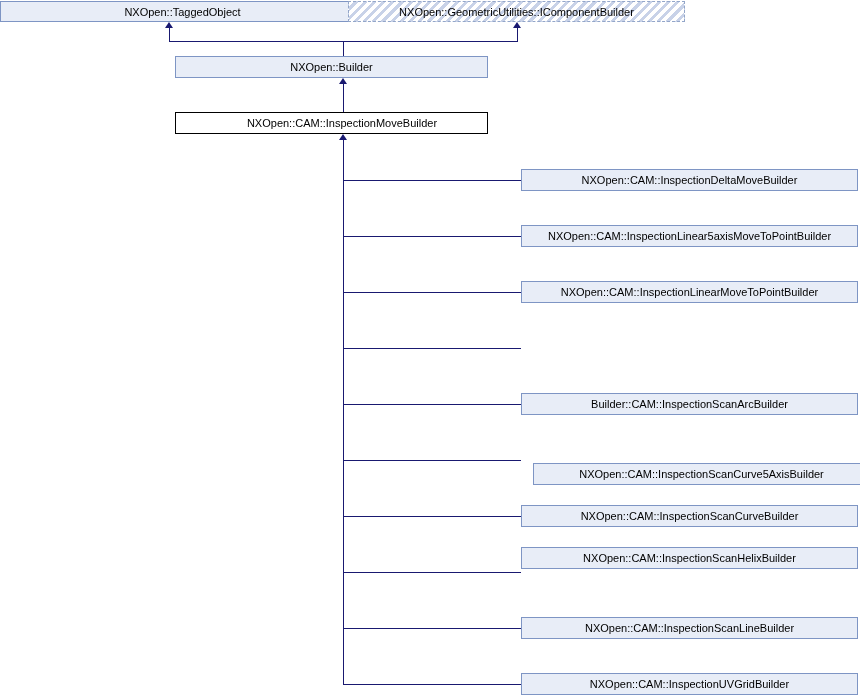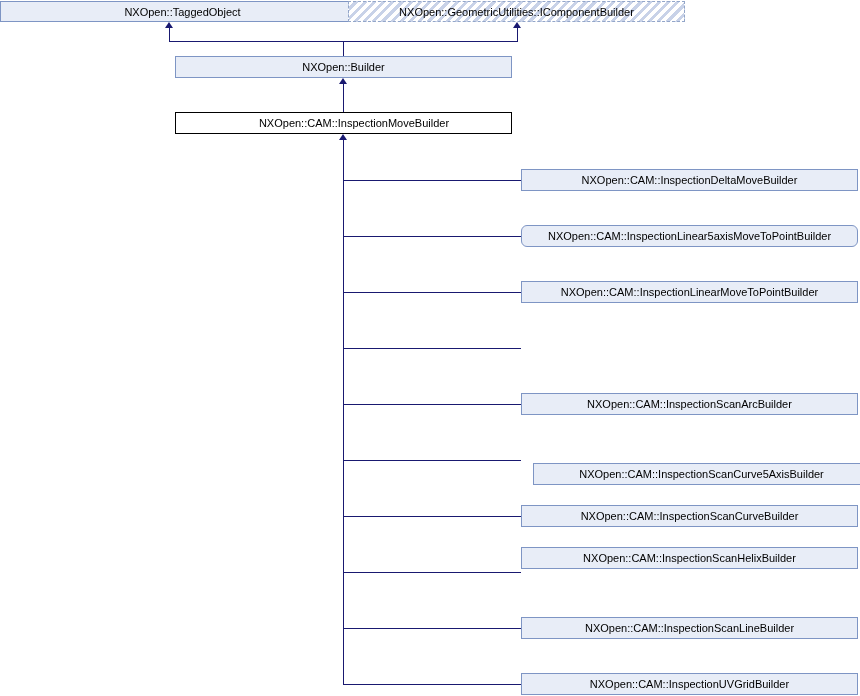--- a/index.html
+++ b/index.html
@@ -43,21 +43,21 @@
     background-image:repeating-linear-gradient(135deg,
       rgba(255,255,255,0) 0px, rgba(255,255,255,0) 3.5px,
       var(--hatch-stripe) 3.5px, var(--hatch-stripe) 6.5px);
     border:1px dashed var(--hatch-border);
   }
   .node.focus{
     background:var(--focus-fill);
     border:1px solid var(--focus-border);
     cursor:default;
   }
-  .mid{left:175px;width:337px;}
+  .mid{left:175px;width:313px;}
   .child{left:521px;width:337px;}
   .edge{position:absolute;background:var(--edge);}
   .v{width:1px;}
   .h{height:1px;}
   .arrow-up{
     position:absolute;width:0;height:0;
     border-left:4px solid transparent;
     border-right:4px solid transparent;
     border-bottom:6px solid var(--edge);
   }
@@ -68,23 +68,23 @@
 <div class="canvas">
 
   <div class="node toprow" style="left:0px;top:1px;width:365px;">NXOpen::TaggedObject</div>
   <div class="node toprow hatched" style="left:348px;top:1px;width:337px;">NXOpen::GeometricUtilities::IComponentBuilder</div>
 
   <div class="node mid" style="top:56px;">NXOpen::Builder</div>
 
   <div class="node mid focus" style="top:112px;padding-left:21px;">NXOpen::CAM::InspectionMoveBuilder</div>
 
   <div class="node child" style="top:169px;">NXOpen::CAM::InspectionDeltaMoveBuilder</div>
-  <div class="node child" style="top:225px;border-radius:6px;">NXOpen::CAM::InspectionLinear5axisMoveToPointBuilder</div>
+  <div class="node child" style="top:225px;">NXOpen::CAM::InspectionLinear5axisMoveToPointBuilder</div>
   <div class="node child" style="top:281px;">NXOpen::CAM::InspectionLinearMoveToPointBuilder</div>
-  <div class="node child" style="top:393px;">NXOpen::CAM::InspectionScanArcBuilder</div>
+  <div class="node child" style="top:393px;">Builder::CAM::InspectionScanArcBuilder</div>
   <div class="node child" style="top:463px;margin-left:12px;">NXOpen::CAM::InspectionScanCurve5AxisBuilder</div>
   <div class="node child" style="top:505px;">NXOpen::CAM::InspectionScanCurveBuilder</div>
   <div class="node child" style="top:547px;">NXOpen::CAM::InspectionScanHelixBuilder</div>
   <div class="node child" style="top:673px;">NXOpen::CAM::InspectionUVGridBuilder</div>
   <div class="node child" style="top:617px;">NXOpen::CAM::InspectionScanLineBuilder</div>
 
   <div class="arrow-up" style="left:165px;top:22px;"></div>
   <div class="edge v" style="left:169px;top:28px;height:13px;"></div>
   <div class="arrow-up" style="left:513px;top:22px;"></div>
   <div class="edge v" style="left:517px;top:28px;height:13px;"></div>

